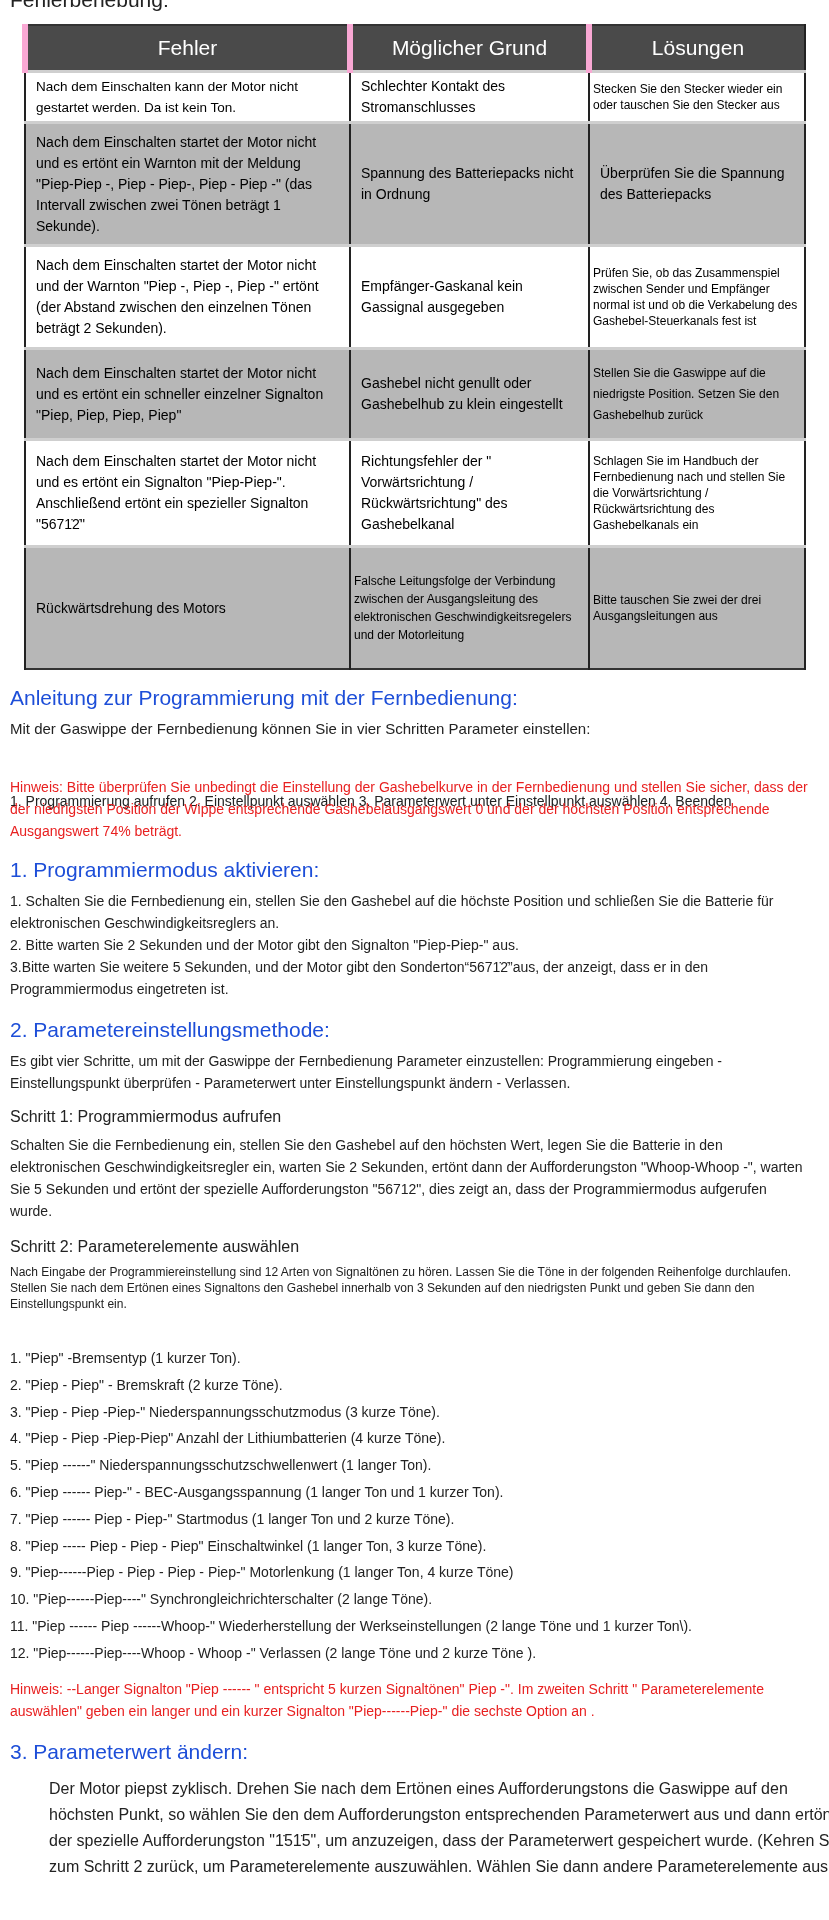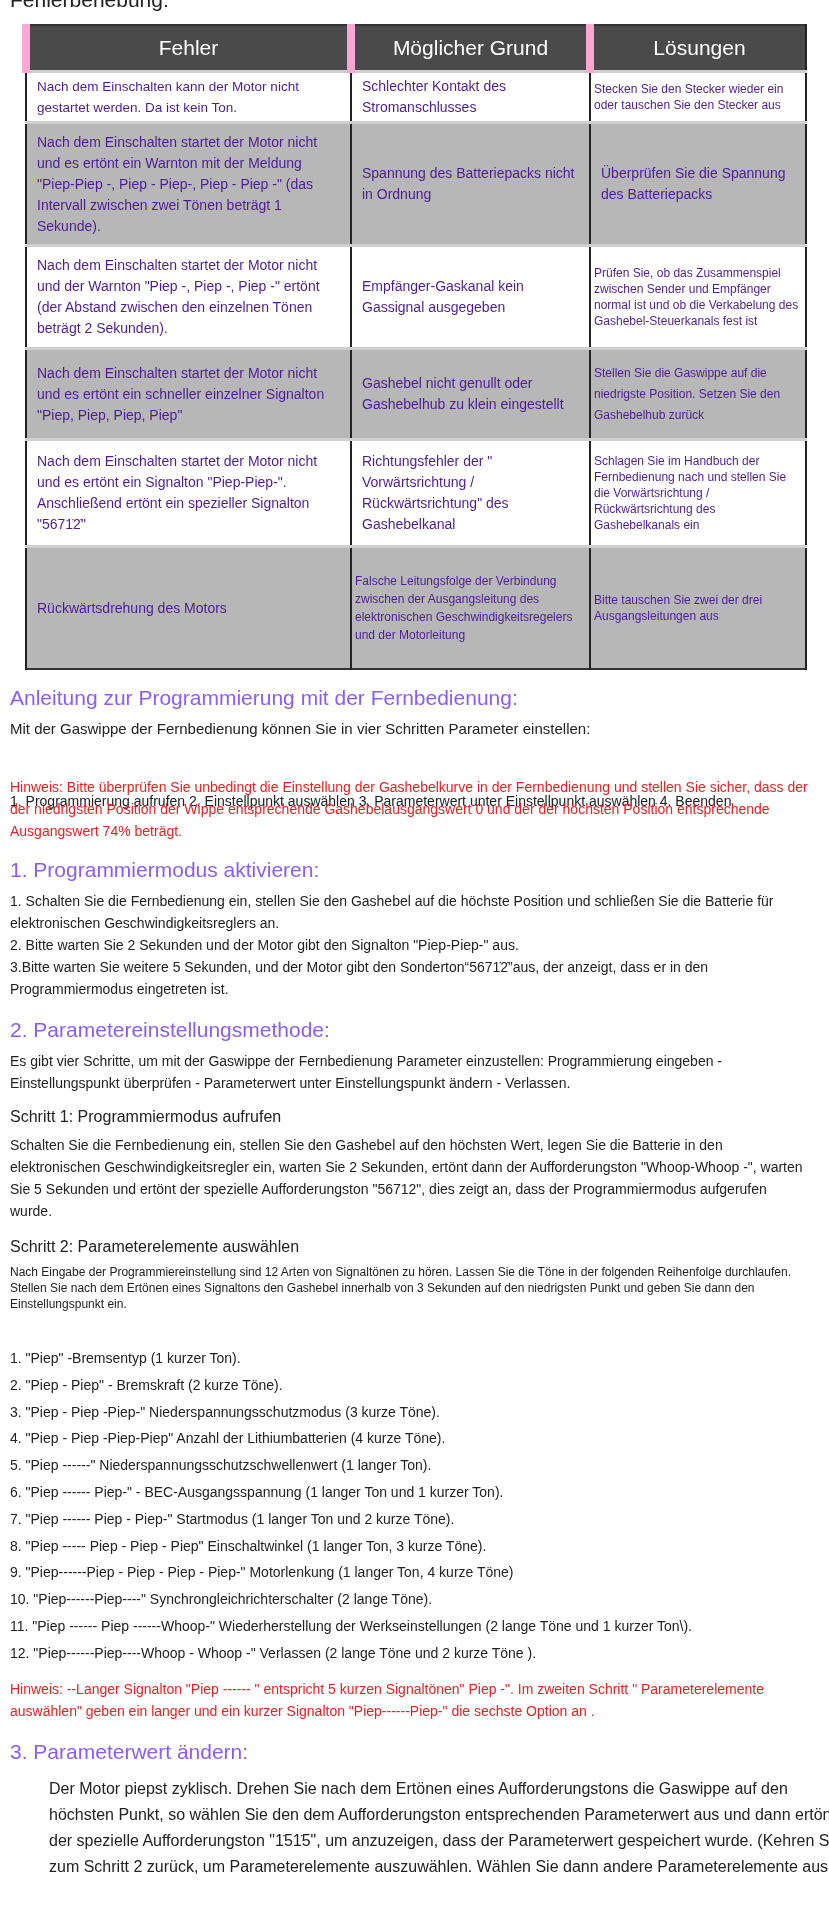--- a/index.html
+++ b/index.html
@@ -15,41 +15,41 @@
     position: absolute; left: 22px; top: 24px; width: 780px;
     border-collapse: collapse; table-layout: fixed;
     border: 2px solid #333;
   }
   table.fault col.c1 { width: 325px; }
   table.fault col.c2 { width: 239px; }
   table.fault col.c3 { width: 216px; }
   table.fault th {
     background: #4a4a4a; color: #ffffff; font-weight: normal;
     font-size: 21px; height: 44px; padding: 0;
-    border-left: 8px solid #f9a8d4; border-right: 2px solid #222;
+    border-left: 6px solid #f9a8d4; border-right: 2px solid #222;
     text-align: center;
   }
   table.fault td {
     border-left: 2px solid #222; border-right: 2px solid #222;
     font-size: 14px; line-height: 21px; vertical-align: middle;
-    padding: 2px 10px; color: #4c1d95;
+    padding: 2px 10px; color: #000000;
   }
   table.fault td.tight { padding: 1px 3px; line-height: 16px; font-size: 12px; }
   table.fault tr.white td { background: #ffffff; }
   table.fault tr.gray td { background: #b7b7b7; border-top: 3px solid #cfcfcf; }
   table.fault tr.white td { border-top: 3px solid #cfcfcf; }
   tr.r1 td { height: 44px; }
   tr.r2 td { height: 116px; }
   tr.r3 td { height: 96px; }
   tr.r4 td { height: 84px; }
   tr.r5 td { height: 100px; }
   tr.r6 td { height: 116px; }
 
   .doc { position: absolute; left: 10px; top: 668px; width: 800px; }
-  h2.sec { font-size: 21px; font-weight: normal; margin: 0; color: #8b5cf6; }
+  h2.sec { font-size: 21px; font-weight: normal; margin: 0; color: #1d4ed8; }
   h3.sub { font-size: 16px; font-weight: normal; margin: 0; color: #222; }
   p { margin: 0; font-size: 14.5px; line-height: 22px; color: #222; }
   p.red { color: #e82020; }
   .blk { position: absolute; left: 0; width: 800px; }
   ul.params { list-style: none; margin: 0; padding: 0; }
   ul.params li { font-size: 14px; line-height: 26.8px; color: #222; }
   p.big { font-size: 16px; line-height: 26px; padding-left: 4px; }
 </style>
 </head>
 <body>

